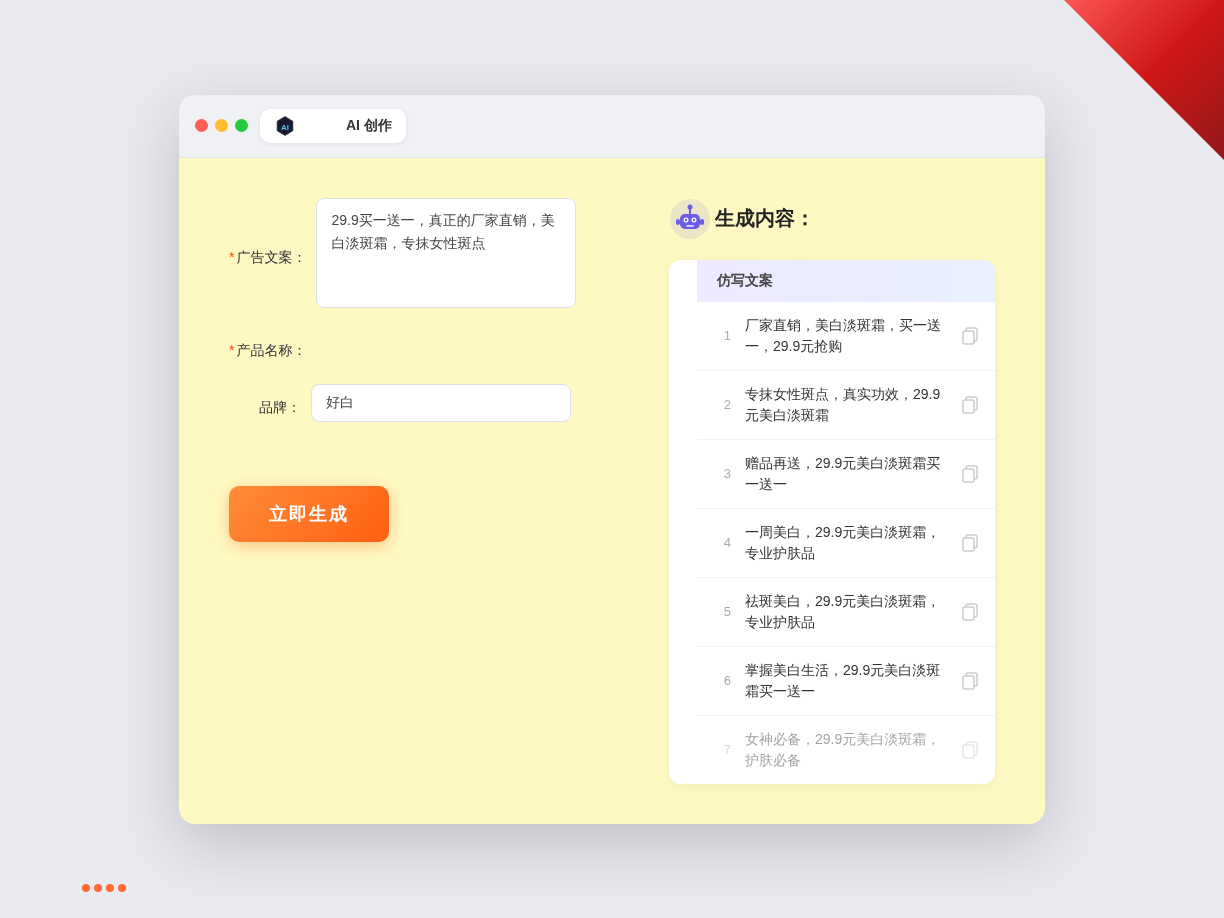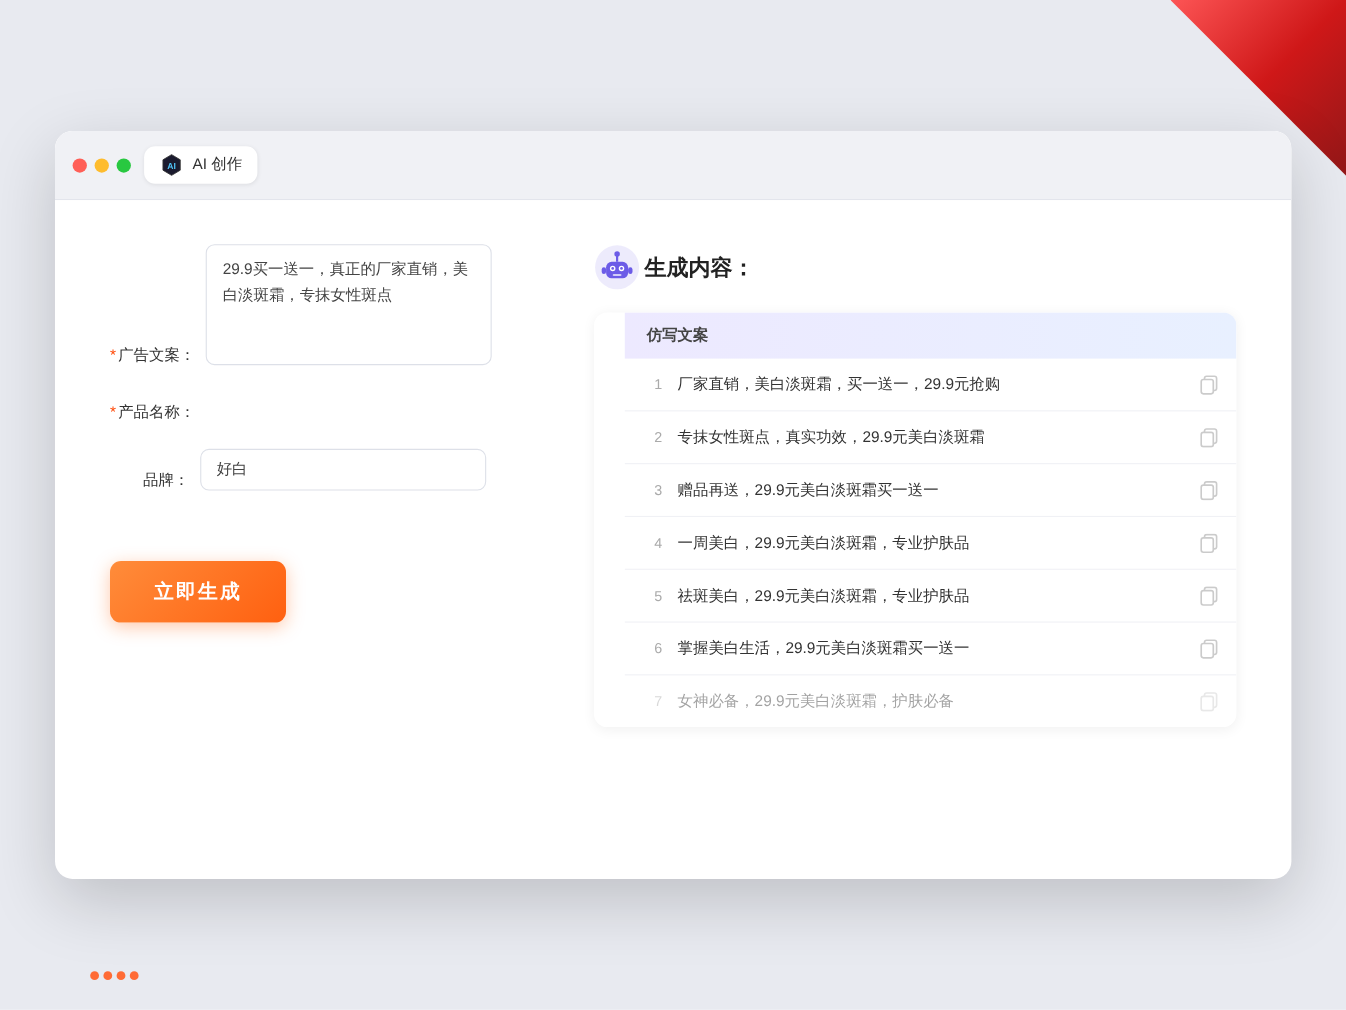--- a/index.html
+++ b/index.html
@@ -36,24 +36,24 @@
     .bg-dots-bottom span {
       display: inline-block;
       width: 8px; height: 8px;
       border-radius: 50%;
       background: #ff6b35;
       margin: 2px;
     }
 
     
     .window {
-      background: #ffffff;
+      background: #fef9c3;
       border-radius: 16px;
       box-shadow: 0 20px 60px rgba(0,0,0,0.18);
-      width: 1124px;
+      width: 866px;
       min-height: 680px;
       position: relative;
       z-index: 1;
       overflow: hidden;
     }
 
     .titlebar {
       background: #f0f1f5;
       border-bottom: 1px solid #e2e4ea;
       padding: 14px 16px;
@@ -84,21 +84,22 @@
       box-shadow: 0 1px 4px rgba(0,0,0,0.08);
     }
 
     .tab-icon {
       width: 22px; height: 22px;
     }
 
     .tab-label {
       font-size: 14px;
       color: #333;
-      font-weight: 400;
+      font-weight: 700;
+      margin-left: 42px;
     }
 
     
     .content {
       display: flex;
       padding: 40px 50px;
       gap: 60px;
     }
 
     
@@ -109,21 +110,21 @@
     .page-title {
       font-size: 26px;
       font-weight: 700;
       color: #222;
       margin-bottom: 32px;
       letter-spacing: 1px;
     }
 
     .form-row {
       display: flex;
-      align-items: flex-end;
+      align-items: center;
       margin-bottom: 24px;
       gap: 10px;
     }
 
     .form-label {
       font-size: 14px;
       color: #333;
       white-space: nowrap;
       padding-top: 10px;
       min-width: 72px;

